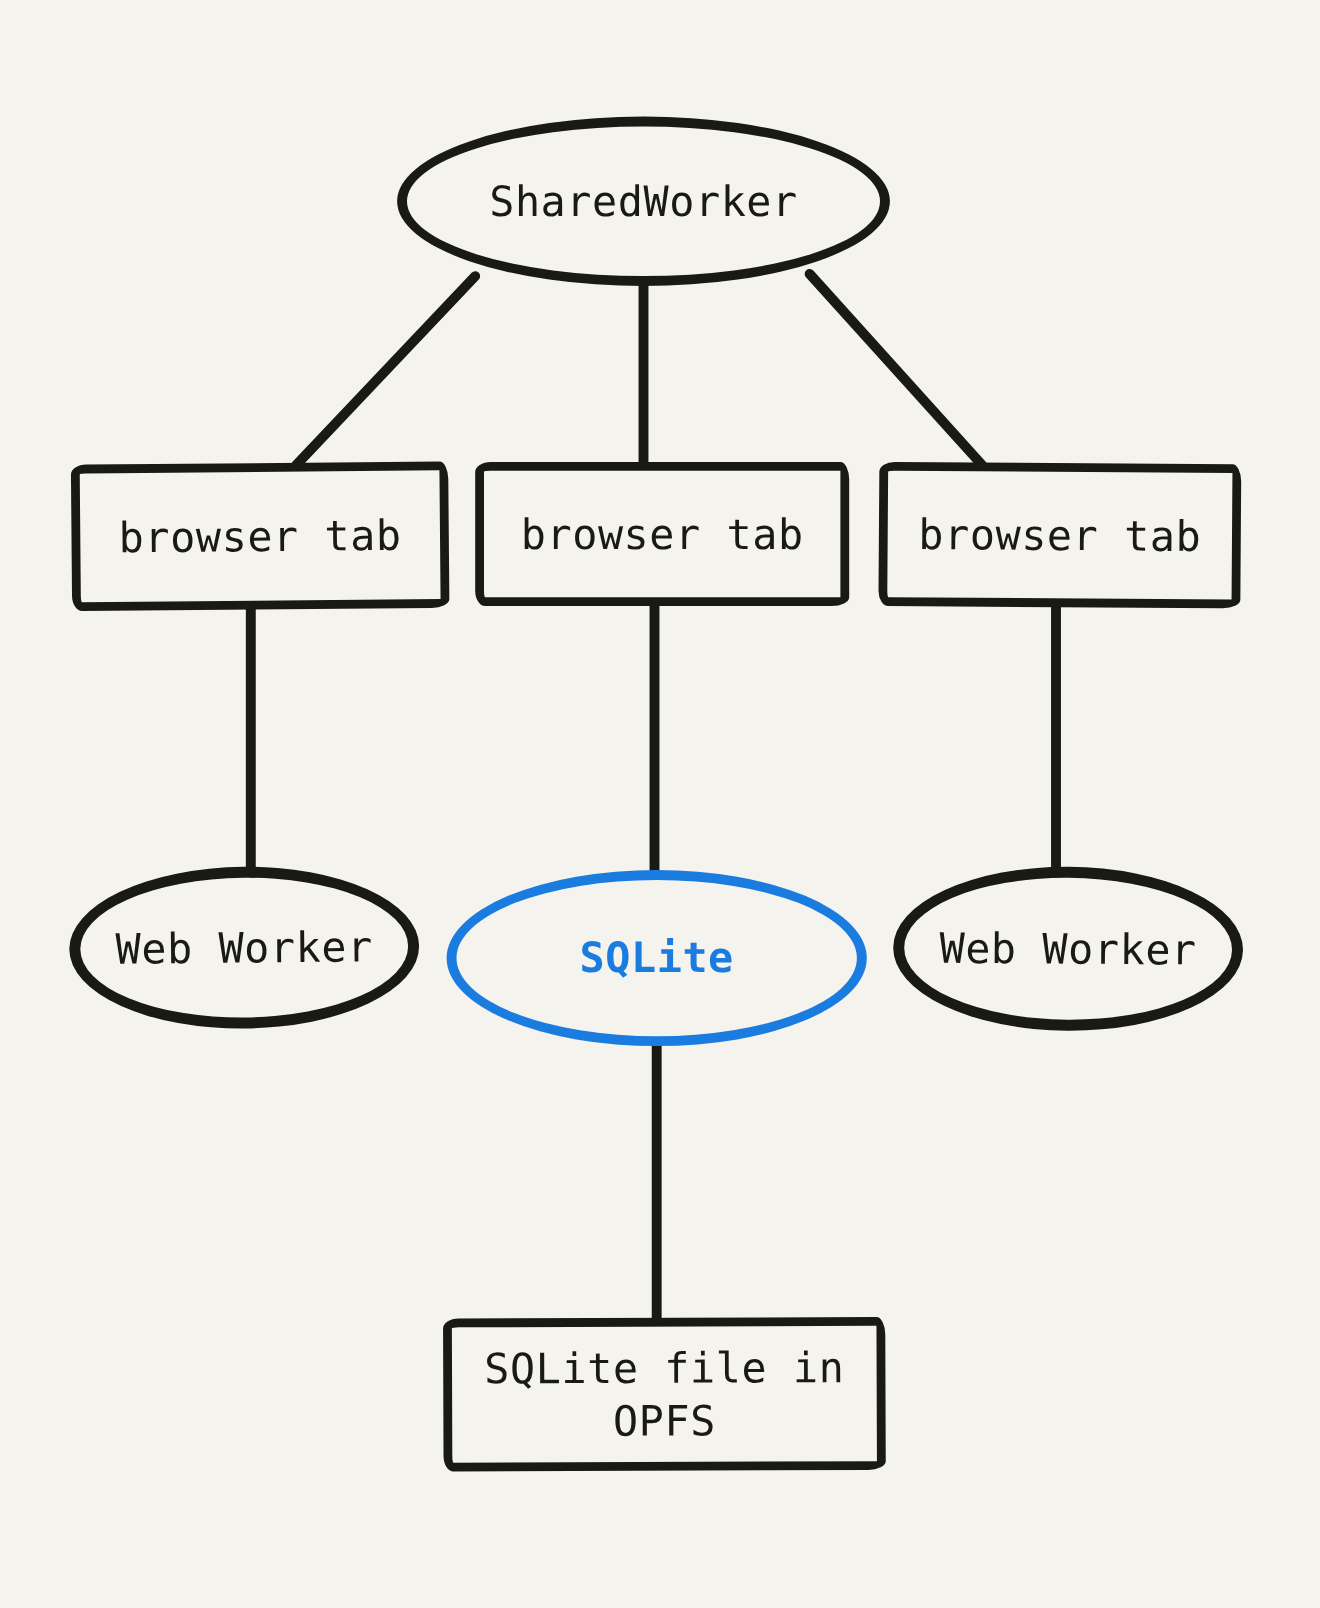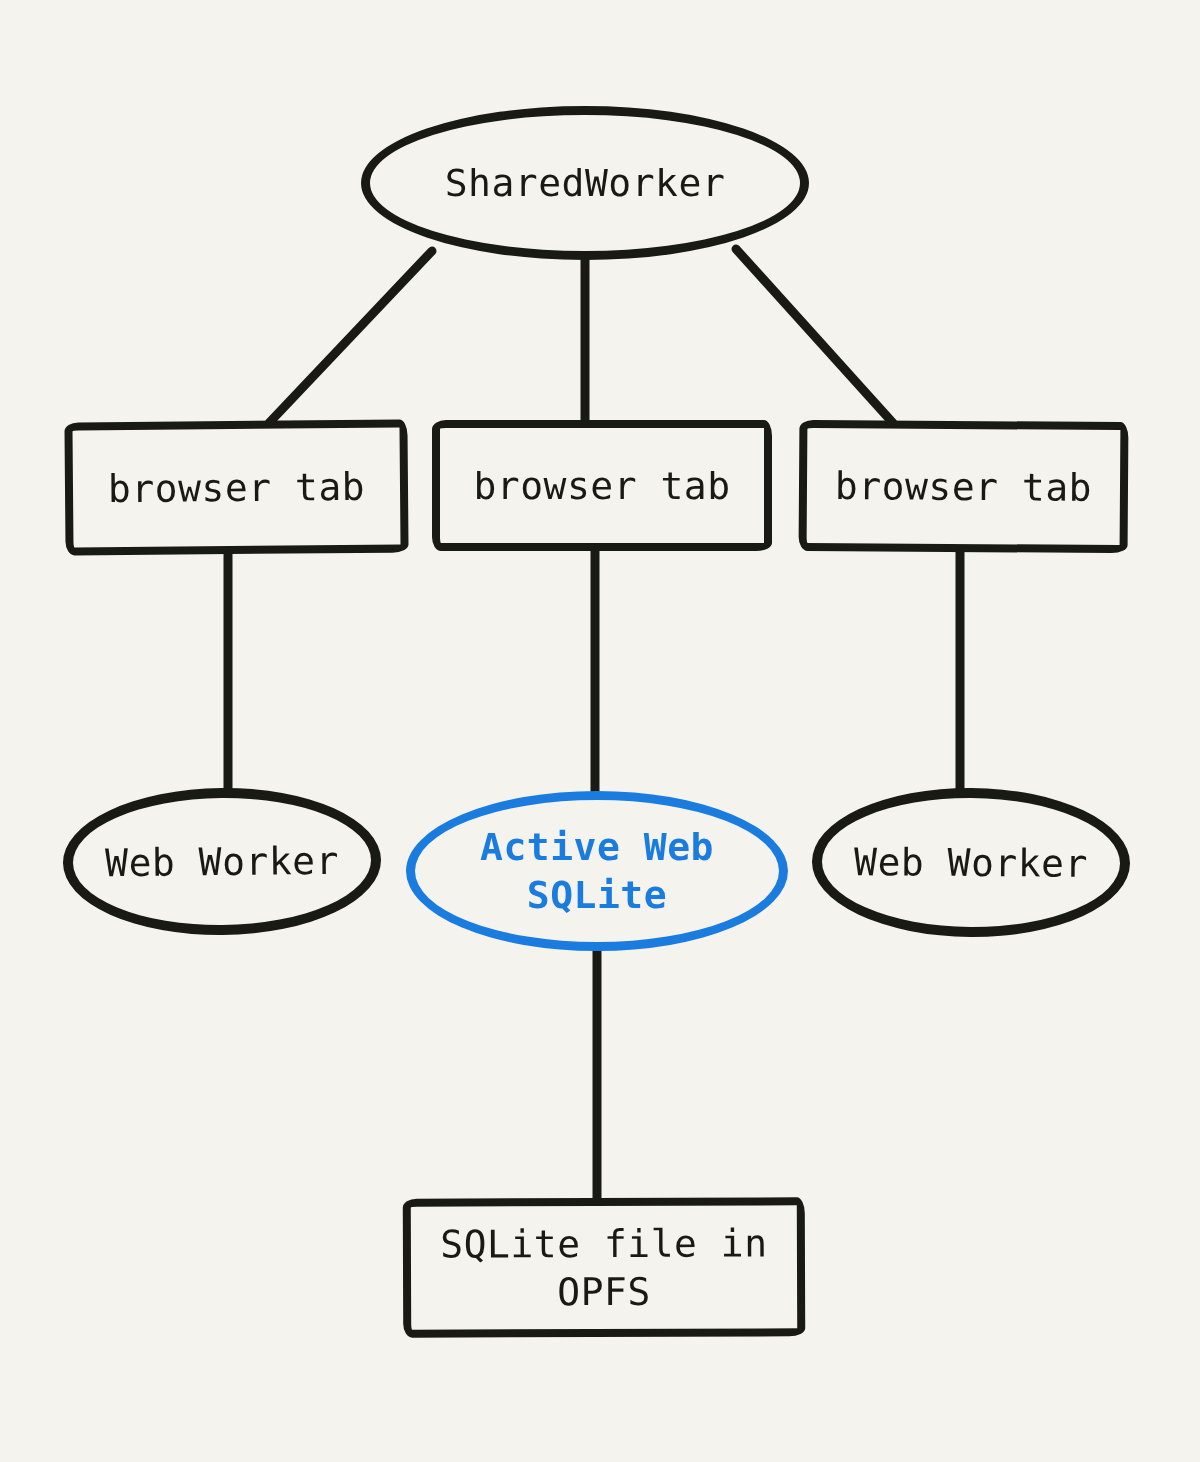--- a/index.html
+++ b/index.html
@@ -96,21 +96,20 @@
   <div id="tab-right" class="node rect">
     <span>browser tab</span>
   </div>
 
   <div id="worker-left" class="node ellipse">
     <span>Web Worker</span>
   </div>
 
   <div id="worker-active" class="node ellipse">
     <span class="label-lines">
-      <span>Active Web</span>
       <span>SQLite</span>
     </span>
   </div>
 
   <div id="worker-right" class="node ellipse">
     <span>Web Worker</span>
   </div>
 
   <div id="sqlite-box" class="node rect">
     <span class="label-lines">

